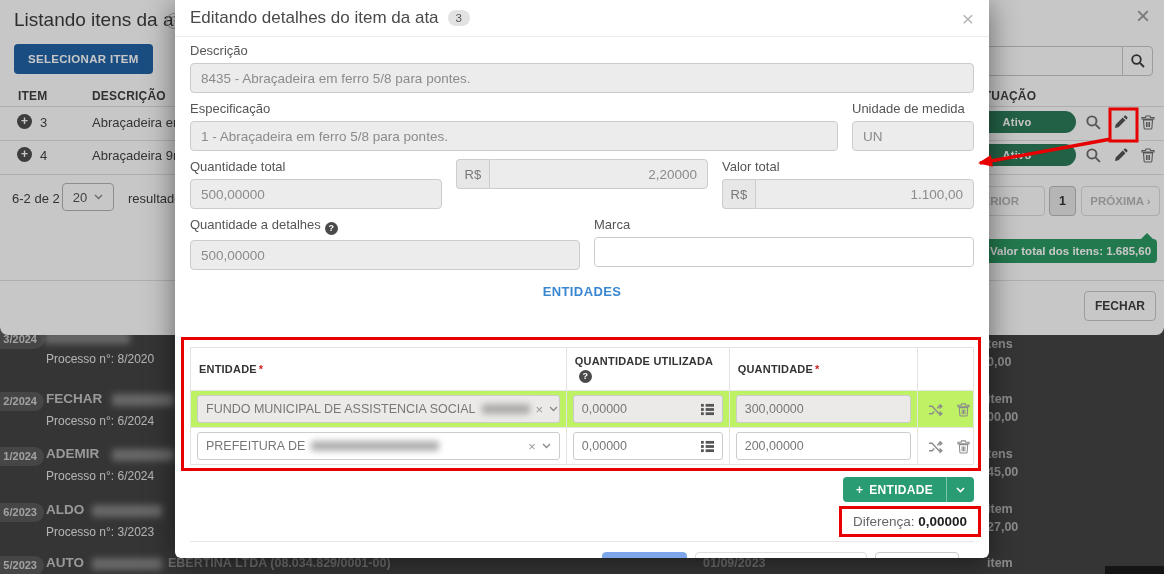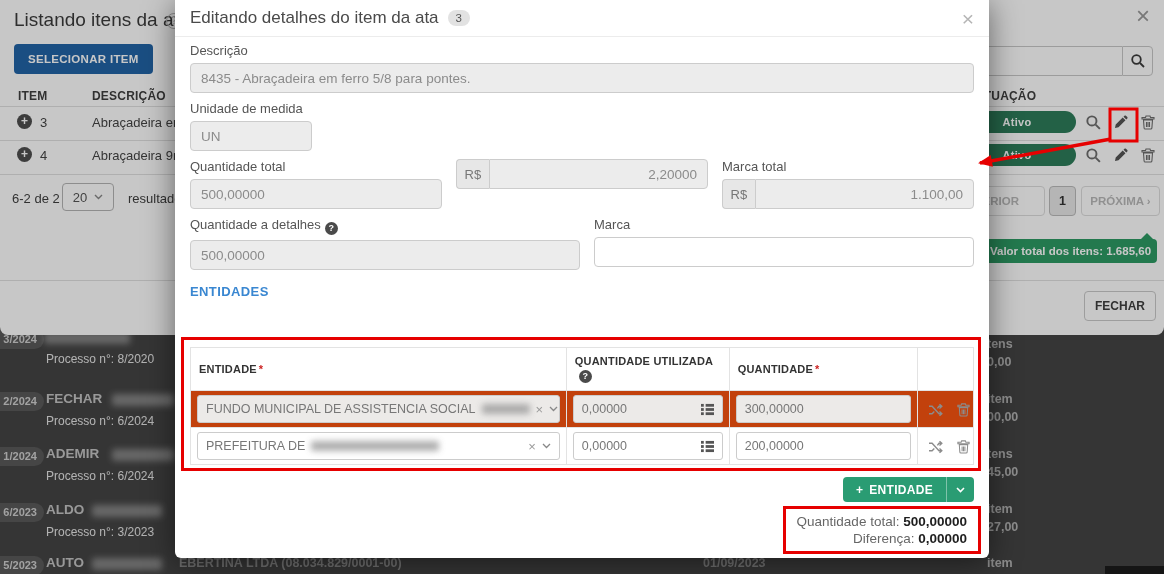--- a/index.html
+++ b/index.html
@@ -71,28 +71,28 @@
   .ro { width:100%; height:30px; background:#ececec; border:1px solid #ccc; border-radius:4px; padding:4px 10px;
         font-size:13.5px; color:#8b8b8b; font-family:inherit; }
   .wh { background:#fff; color:#555; }
   .frow { display:flex; gap:14px; }
   .grp { display:flex; }
   .grp .addon { width:38px; height:30px; background:#e7e7e7; border:1px solid #ccc; border-right:none;
                 border-radius:4px 0 0 4px; font-size:13px; color:#777; display:flex; align-items:center; justify-content:center; }
   .grp input { border-radius:0 4px 4px 0; text-align:right; }
   .help-ico { display:inline-block; width:13px; height:13px; background:#4a4a4a; color:#fff; border-radius:50%;
               font-size:9px; font-weight:bold; text-align:center; line-height:13px; margin-left:4px; vertical-align:-2px; }
-  .sec-title { margin-top:14px; color:#3a87d1; font-size:13px; font-weight:bold; letter-spacing:.4px; }
+  .sec-title { margin-top:14px; color:#3a87d1; font-size:13px; font-weight:bold; letter-spacing:.4px;text-align:center; }
 
   .ent-wrap { position:relative; margin-top:24px; }
   .red-frame { position:absolute; border:3px solid #e60000; pointer-events:none; z-index:6; }
   table.ent { width:100%; border-collapse:collapse; border:1px solid #e3e3e3; table-layout:fixed;margin-top:48px; }
   table.ent th { border:1px solid #e3e3e3; font-size:11px; color:#333; text-align:left; padding:7px 8px; letter-spacing:.2px; }
   table.ent td { border:1px solid #e3e3e3; padding:4px 6px; }
-  tr.striped td { background:#c2410c; }
+  tr.striped td { background:#bef264; }
   .req { color:#cc2222; margin-left:2px; }
   .cellbox { height:28px; border:1px solid #ccc; border-radius:3px; display:flex; align-items:center;
              padding:0 8px; font-size:12.5px; color:#777; background:#fff; white-space:nowrap; overflow:hidden; }
   tr.striped .cellbox { background:#eceae8; }
   .cb-blur { height:10px; background:#9b9b9b; filter:blur(3px); opacity:.8; margin-left:6px; border-radius:2px; flex:none; }
   .sel-clear { margin-left:auto; color:#999; font-size:13px; padding:0 6px; cursor:pointer; }
   .chev { color:#888; display:inline-flex; }
   .grid-ico { margin-left:auto; color:#555; display:inline-flex; cursor:pointer; }
   .act-cell { text-align:center; white-space:nowrap; }
   .act-ico { display:inline-flex; width:16px; height:16px; color:#8c8c8c; margin:0 4px; cursor:pointer; vertical-align:middle; }
@@ -140,21 +140,21 @@
     <span class="bk-proc" style="top:469px">Processo n°: 6/2024</span>
 
     <span class="bk-badge" style="top:503px">6/2023</span>
     <span class="bk-name" style="top:502px">ALDO</span>
     <span class="bk-blur" style="left:92px; top:505px; width:70px;"></span>
     <span class="bk-proc" style="top:525px">Processo n°: 3/2023</span>
 
     <span class="bk-badge" style="top:556px">5/2023</span>
     <span class="bk-name" style="top:555px">AUTO</span>
     <span class="bk-blur" style="left:92px; top:558px; width:70px;"></span>
-    <span class="bk-bottom" style="left:179px; top:556px">EBERTINA LTDA (08.034.829/0001-00)</span>
+    <span class="bk-bottom" style="left:168px; top:556px">EBERTINA LTDA (08.034.829/0001-00)</span>
     <span class="bk-bottom" style="left:703px; top:556px">01/09/2023</span>
 
     <span class="bk-frag" style="top:337px">tens</span>
     <span class="bk-frag" style="top:355px">0,00</span>
     <span class="bk-frag" style="top:392px">item</span>
     <span class="bk-frag" style="top:410px">00,00</span>
     <span class="bk-frag" style="top:447px">tens</span>
     <span class="bk-frag" style="top:465px">45,00</span>
     <span class="bk-frag" style="top:502px">item</span>
     <span class="bk-frag" style="top:520px">27,00</span>
@@ -251,39 +251,43 @@
       <span class="m-title">Editando detalhes do item da ata</span>
       <span class="m-badge">3</span>
       <span class="m-close">×</span>
     </div>
 
     <div class="m-body">
       <label class="f-label">Descrição</label>
       <input class="ro" readonly="" value="8435 - Abraçadeira em ferro 5/8 para pontes." style="">
 
       <div class="frow mt">
+        <div style="flex:1">
+          <label class="f-label">Especificação</label>
+          <input class="ro" readonly="" value="1 - Abraçadeira em ferro 5/8 para pontes." style="">
+        </div>
         <div style="width:122px">
           <label class="f-label">Unidade de medida</label>
           <input class="ro" readonly="" value="UN" style="">
         </div>
       </div>
 
       <div class="frow mt">
         <div style="flex:1">
           <label class="f-label">Quantidade total</label>
           <input class="ro" readonly="" value="500,00000" style="">
         </div>
         <div style="flex:1">
           <div class="grp">
             <span class="addon">R$</span>
             <input class="ro" readonly="" value="2,20000" style="">
           </div>
         </div>
         <div style="flex:1">
-          <label class="f-label">Marca total</label>
+          <label class="f-label">Valor total</label>
           <div class="grp">
             <span class="addon">R$</span>
             <input class="ro" readonly="" value="1.100,00" style="">
           </div>
         </div>
       </div>
 
       <div class="frow mt">
         <div style="width:390px">
           <label class="f-label">
@@ -422,22 +426,20 @@
         </button>
         <button class="btn-ent-caret">
           <svg width="9" height="6" viewBox="0 0 9 6">
               <path d="M1 1l3.5 3.5L8 1" fill="none" stroke="#fff" stroke-width="1.6"></path>
             </svg>
         </button>
       </div>
 
       <div class="tot-wrap">
         <div class="red-frame" style="inset:-4px -7px"></div>
-        <div class="tot-line"><span>Quantidade total:</span>
-          <b>500,00000</b></div>
         <div class="tot-line"><span>Diferença:</span>
           <b>0,00000</b></div>
       </div>
 
       <div class="m-foot">
         <button class="b-save">SALVAR</button>
         <button class="b-savec">SALVAR E CONTINUAR</button>
         <button class="b-close">FECHAR</button>
       </div>
     </div>

